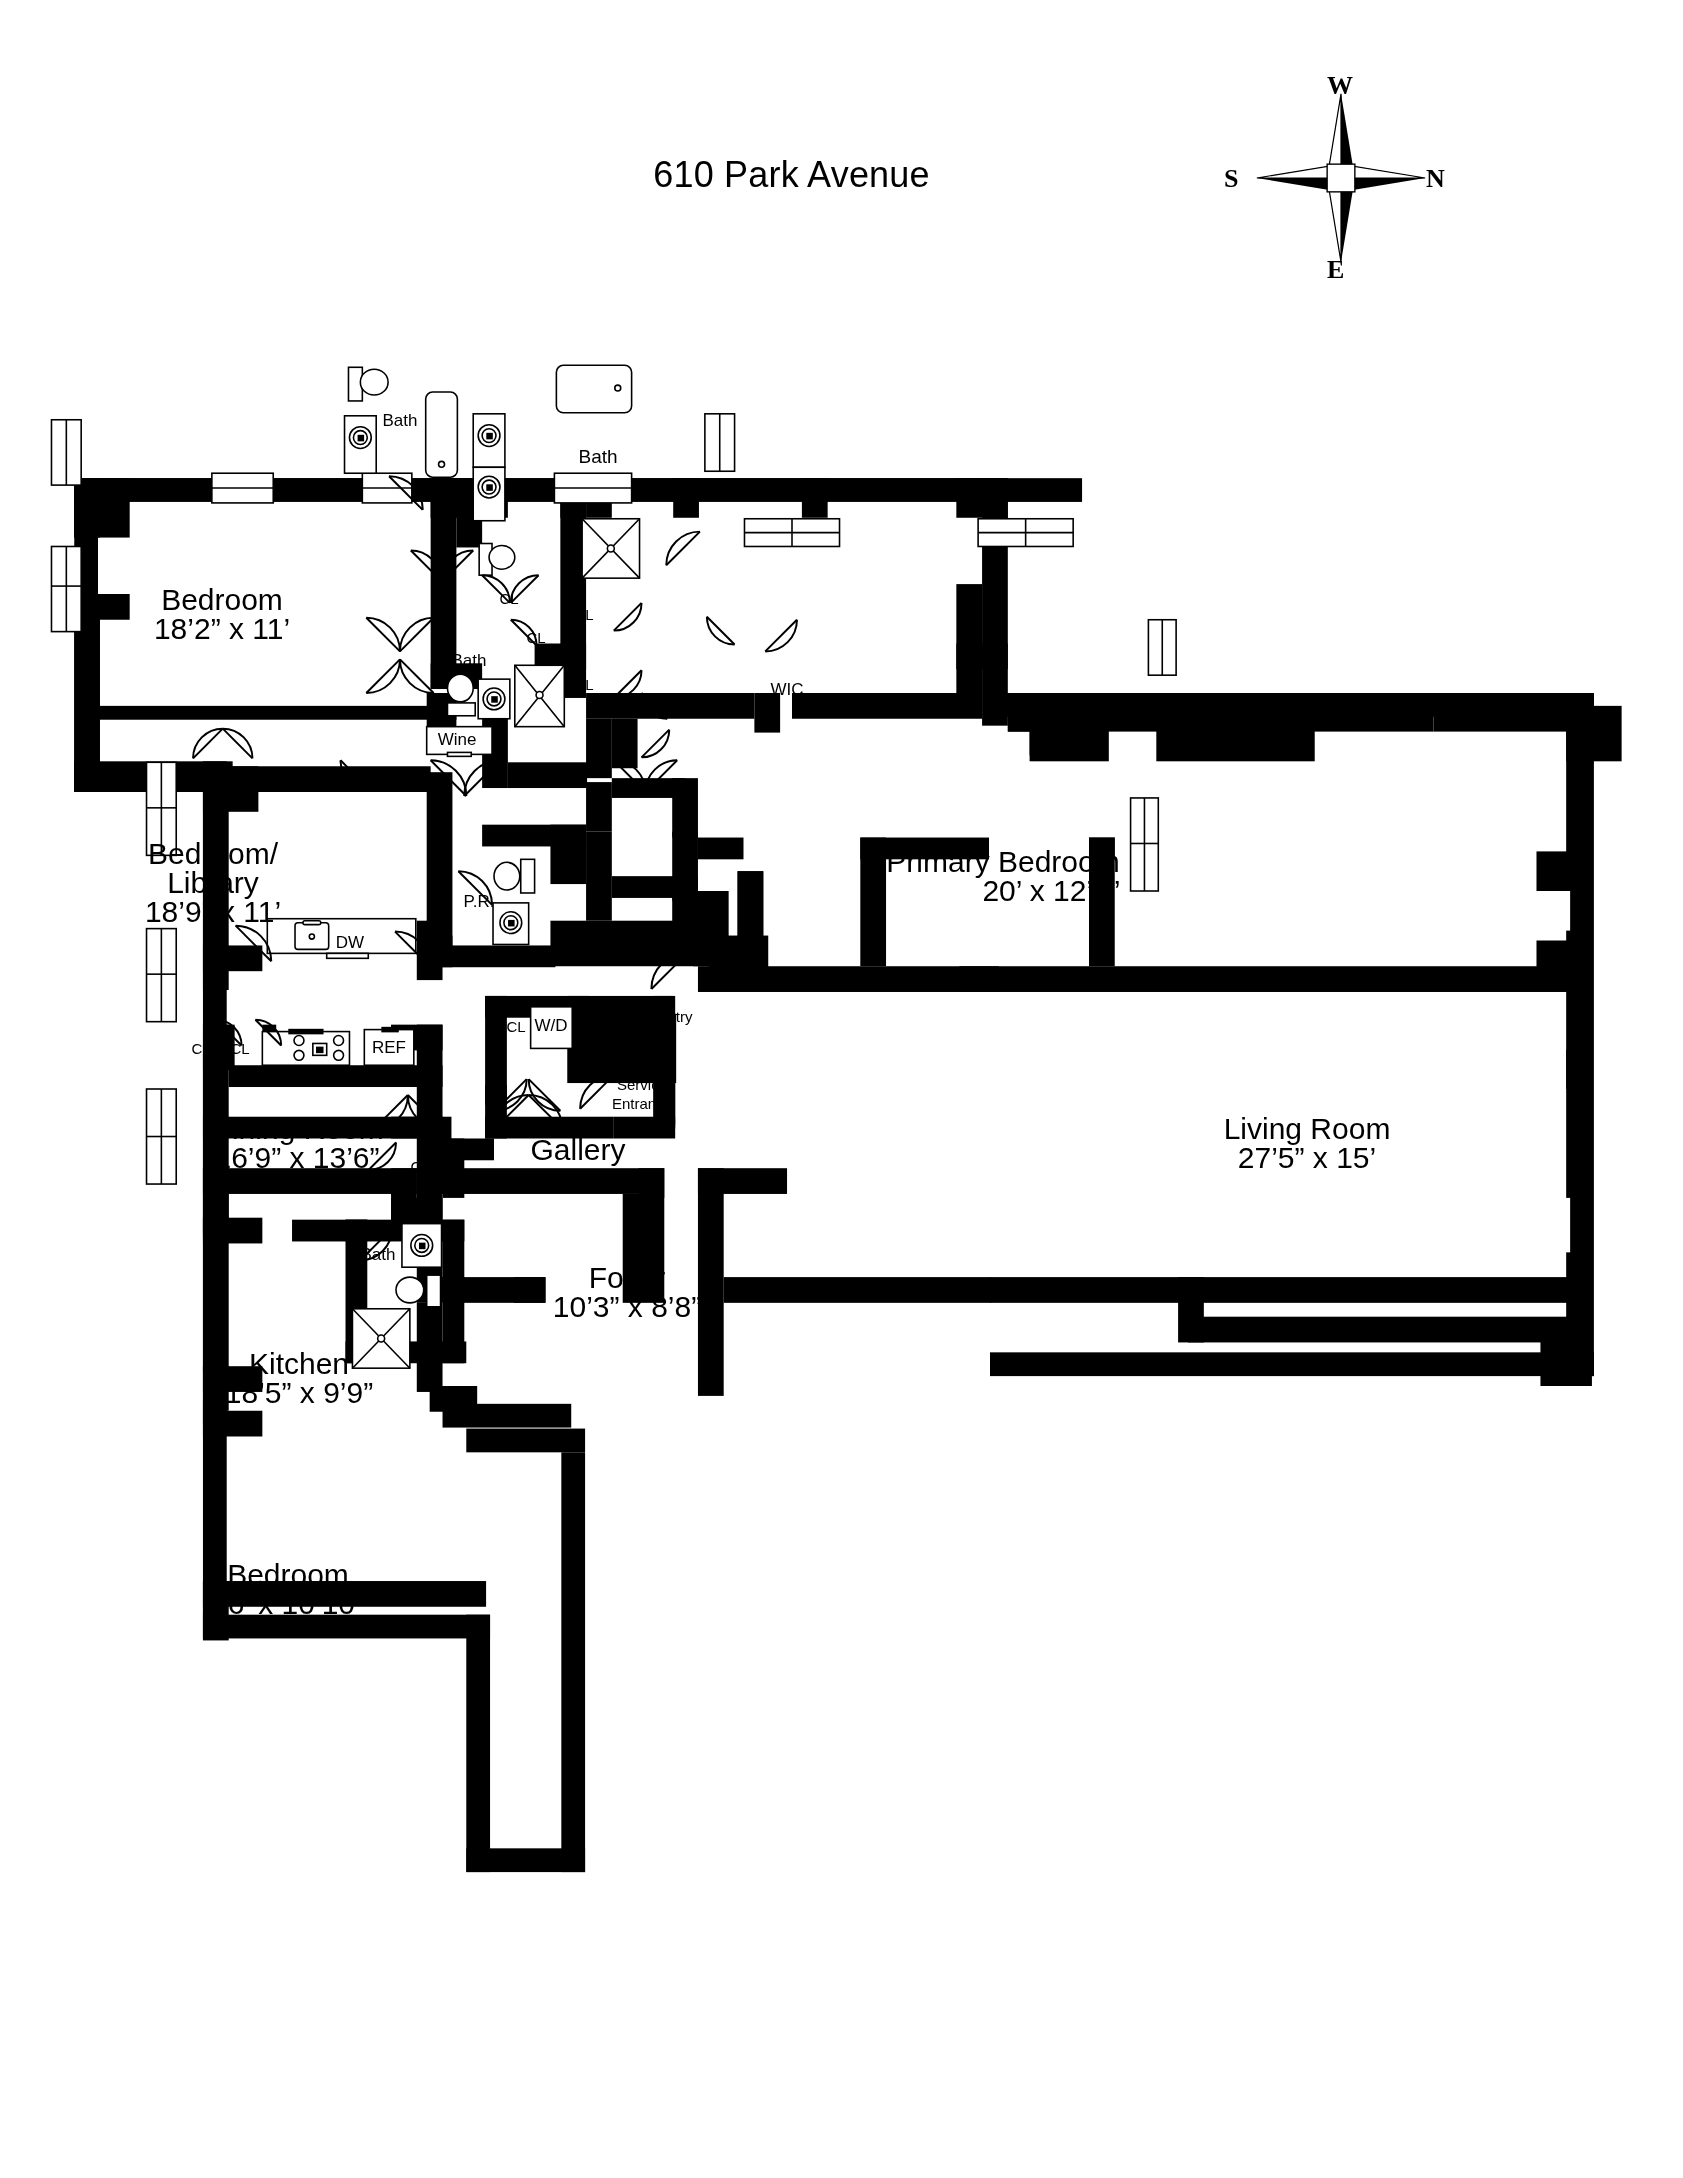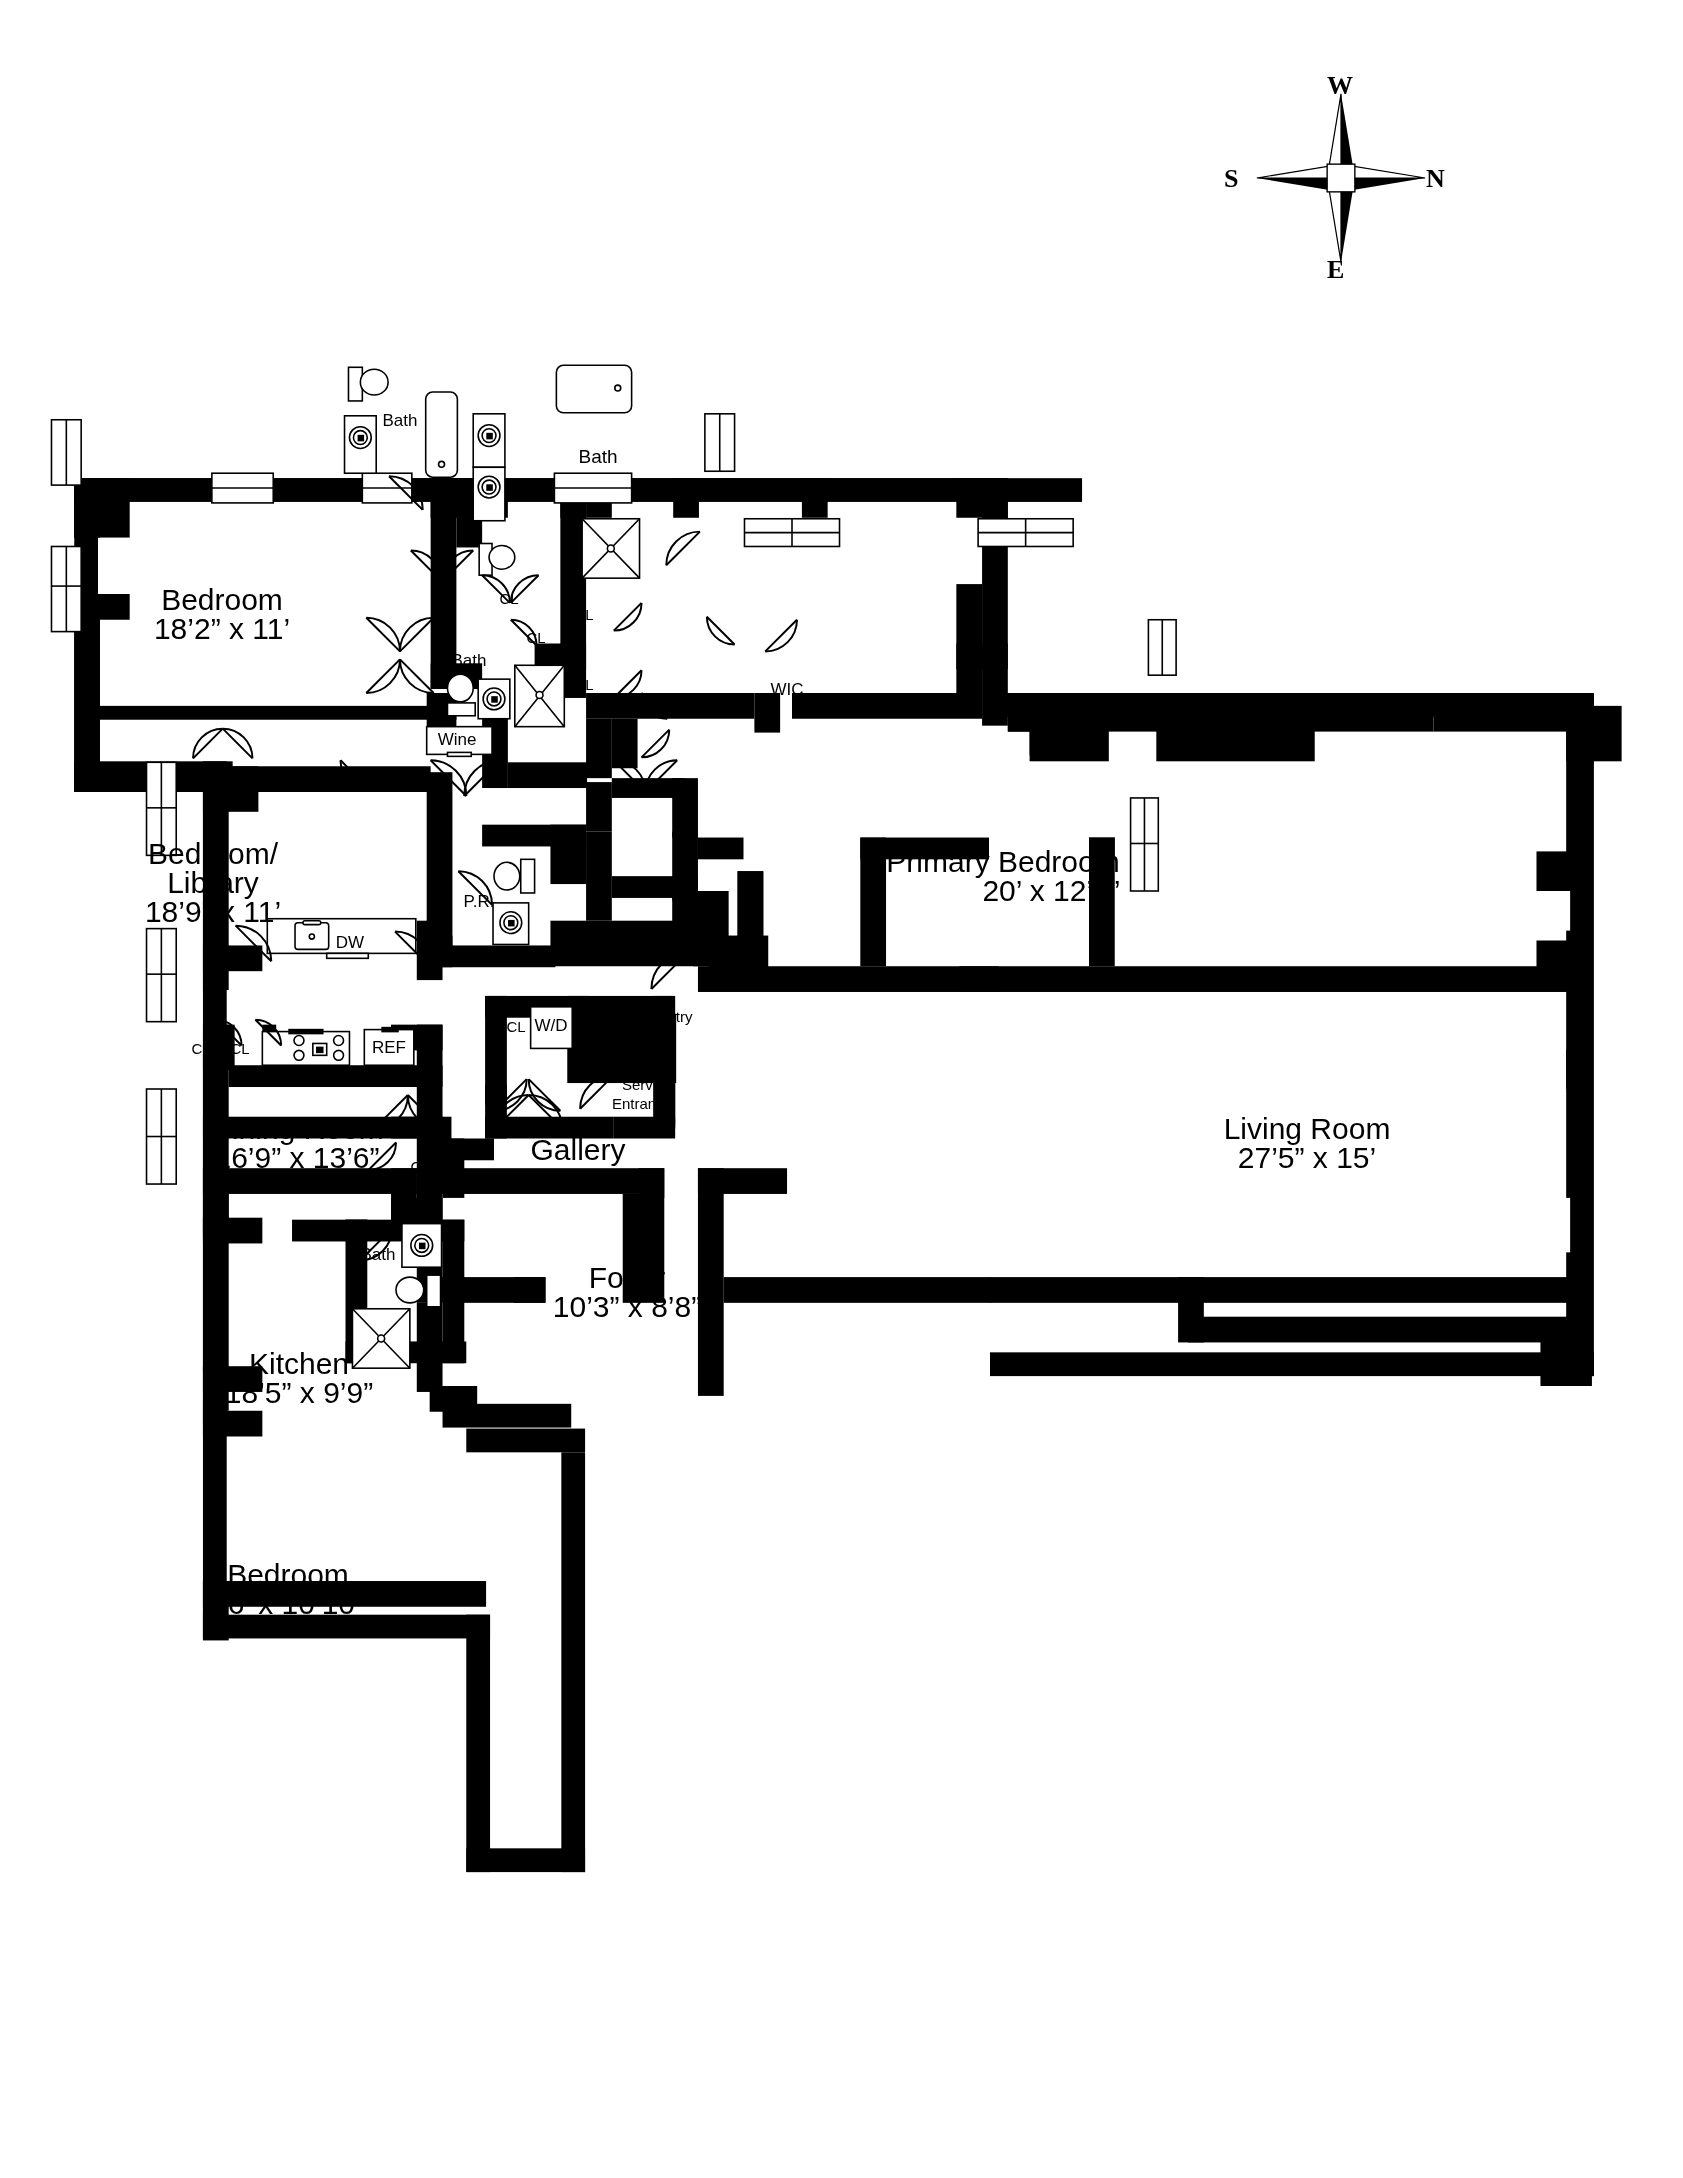--- a/index.html
+++ b/index.html
@@ -30,20 +30,21 @@
   .s19{font-size:19px;line-height:25px;}
   .s17{font-size:17px;line-height:22px;}
   .s15{font-size:15px;line-height:19px;}
 </style>
 </head>
 <body>
 
 <div id="plan">
 
   <div class="title-block">
+    <div class="ln">610 Park Avenue</div>
   </div>
 
   <div class="compass">
     <svg width="198" height="198" viewBox="0 0 200 200">
 
       <polygon points="100,15 112,88 100,100 88,88" fill="#000"></polygon>
       <polygon points="100,15 88,88 100,100" fill="#fff" stroke="#000" stroke-width="1.2"></polygon>
       <polygon points="100,185 112,112 100,100 88,112" fill="#000"></polygon>
       <polygon points="100,185 88,112 100,100" fill="#fff" stroke="#000" stroke-width="1.2"></polygon>
 
@@ -639,21 +640,21 @@
   </div>
 
   <div class="rlabel s17" style="left:400px;top:421px;">Bath</div>
   <div class="rlabel s19" style="left:598px;top:456px;">Bath</div>
   <div class="rlabel s17" style="left:469px;top:661px;">Bath</div>
   <div class="rlabel s17" style="left:378px;top:1255px;">Bath</div>
   <div class="rlabel s17" style="left:787px;top:690px;">WIC</div>
   <div class="rlabel s17" style="left:457px;top:740px;">Wine</div>
   <div class="rlabel s17" style="left:479px;top:902px;">P.R.</div>
   <div class="rlabel s15" style="left:675px;top:1016px;">Entry</div>
-  <div class="rlabel s15" style="left:642px;top:1094px;text-align:right;">
+  <div class="rlabel s15" style="left:642px;top:1094px;">
     <span class="nm">Service</span>
     <span class="nm">Entrance</span>
   </div>
   <div class="rlabel s17" style="left:350px;top:943px;">DW</div>
   <div class="rlabel s17" style="left:389px;top:1048px;">REF</div>
   <div class="rlabel s17" style="left:551px;top:1026px;">W/D</div>
   <div class="rlabel s15" style="left:201px;top:1048px;">CL</div>
   <div class="rlabel s15" style="left:240px;top:1048px;">CL</div>
   <div class="rlabel s15" style="left:516px;top:1026px;">CL</div>
   <div class="rlabel s15" style="left:420px;top:1166px;">CL</div>

